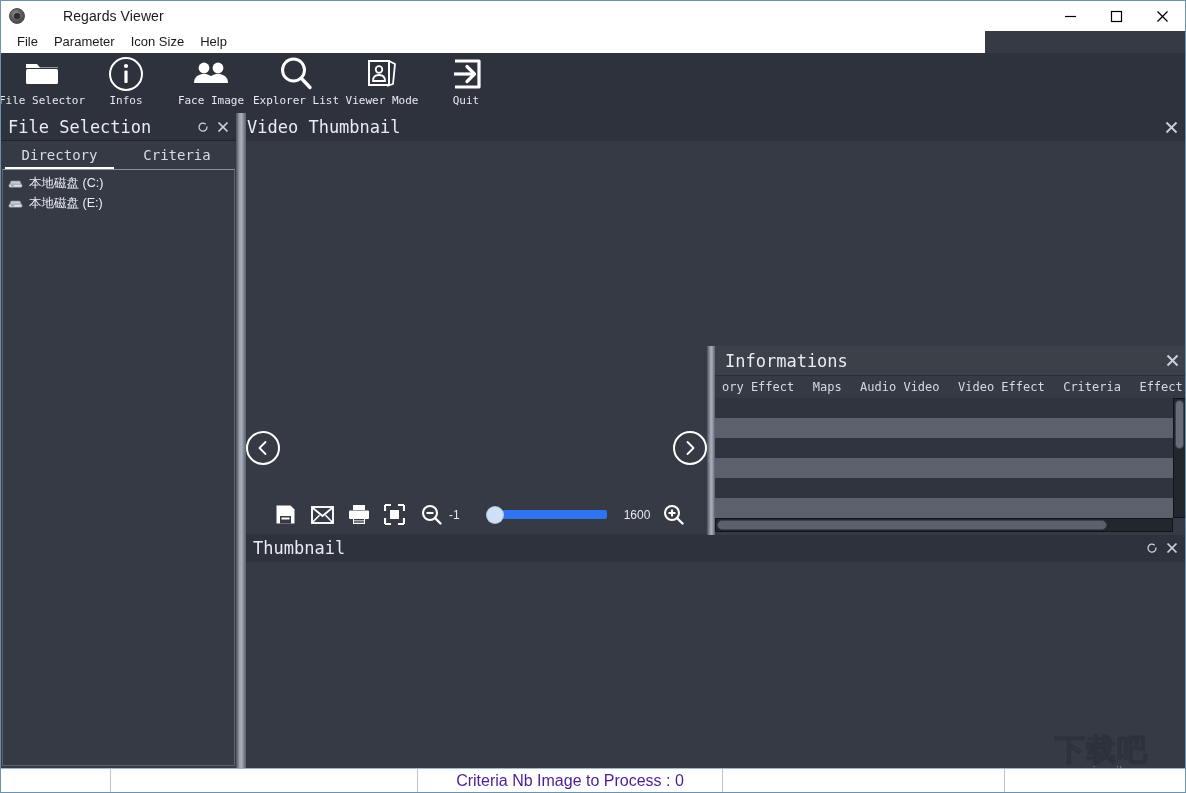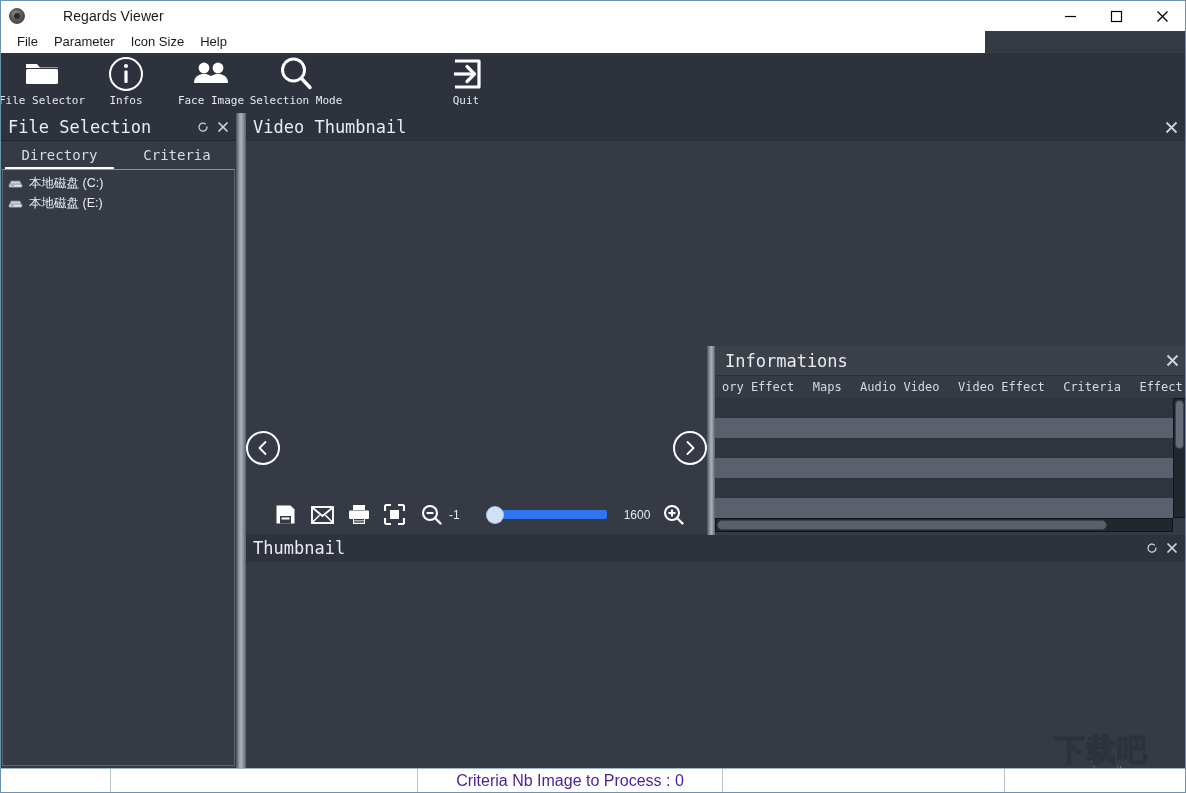--- a/index.html
+++ b/index.html
@@ -235,21 +235,21 @@
     height: 28px;
     background: #2e323c;
     display: flex;
     align-items: center;
     border-bottom: 1px solid #24282f;
   }
   .vp-head-title {
     font-family: "DejaVu Sans Mono", monospace;
     font-size: 17px;
     color: #e9ecf1;
-    margin-left: 7px;
+    margin-left: 1px;
   }
   .vp-body {
     position: absolute;
     left: 0; top: 28px;
     width: 939px;
     height: 393px;
     background: #353a45;
   }
   .nav-arrow {
     position: absolute;
@@ -572,23 +572,34 @@
       <div class="tool-lbl">Face Image</div>
     </div>
 
     <div class="tool-btn" style="left:251px;width:88px;">
       <div class="tool-ico">
         <svg width="38" height="38" viewBox="0 0 38 38">
           <circle cx="16.5" cy="15" r="11" fill="none" stroke="#ffffff" stroke-width="3"></circle>
           <line x1="24.5" y1="23.5" x2="33" y2="32.5" stroke="#ffffff" stroke-width="3.4" stroke-linecap="round"></line>
         </svg>
       </div>
-      <div class="tool-lbl">Selection Mode</div>
-    </div>
-
+      <div class="tool-lbl">Explorer List</div>
+    </div>
+
+    <div class="tool-btn" style="left:338px;width:86px;">
+      <div class="tool-ico">
+        <svg width="40" height="34" viewBox="0 0 40 34">
+          <path d="M27 4 L33 7 L31 27 L25 29" fill="none" stroke="#ffffff" stroke-width="1.8" stroke-linejoin="round"></path>
+          <rect x="7" y="4" width="20" height="24" fill="none" stroke="#ffffff" stroke-width="2"></rect>
+          <circle cx="17" cy="12.5" r="3.3" fill="none" stroke="#ffffff" stroke-width="1.8"></circle>
+          <path d="M11 24 C11 19.5 14 18 17 18 C20 18 23 19.5 23 24 Z" fill="none" stroke="#ffffff" stroke-width="1.8"></path>
+        </svg>
+      </div>
+      <div class="tool-lbl">Viewer Mode</div>
+    </div>
 
     <div class="tool-btn" style="left:432px;width:66px;">
       <div class="tool-ico">
         <svg width="36" height="34" viewBox="0 0 36 34">
           <path d="M7 4 L31 4 L31 30 L7 30" fill="none" stroke="#ffffff" stroke-width="3.2" stroke-linejoin="round"></path>
           <line x1="6" y1="17" x2="26" y2="17" stroke="#ffffff" stroke-width="3.2"></line>
           <path d="M19 9.5 L26.5 17 L19 24.5" fill="none" stroke="#ffffff" stroke-width="3.2" stroke-linejoin="round" stroke-linecap="round"></path>
         </svg>
       </div>
       <div class="tool-lbl">Quit</div>

